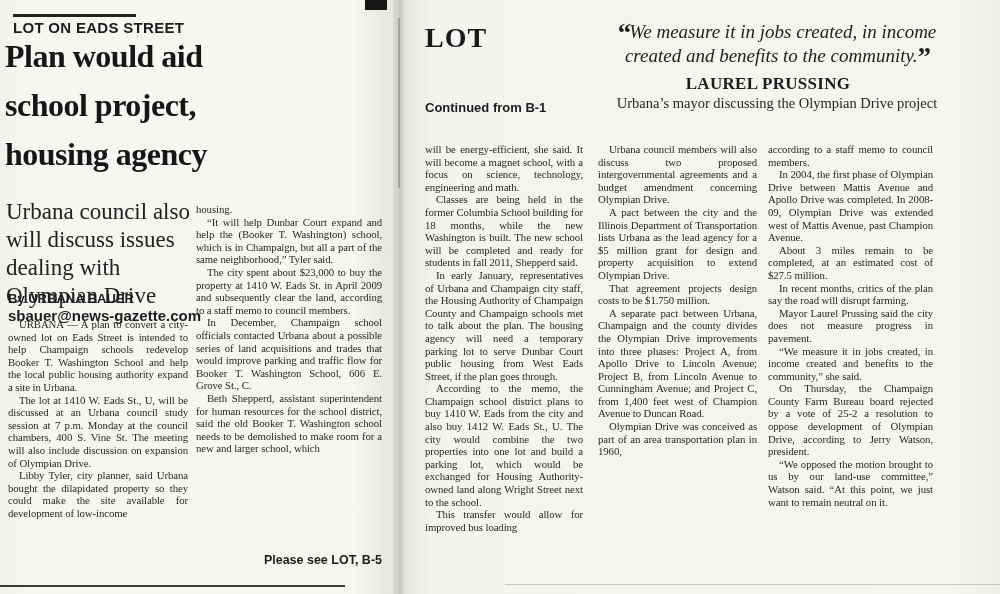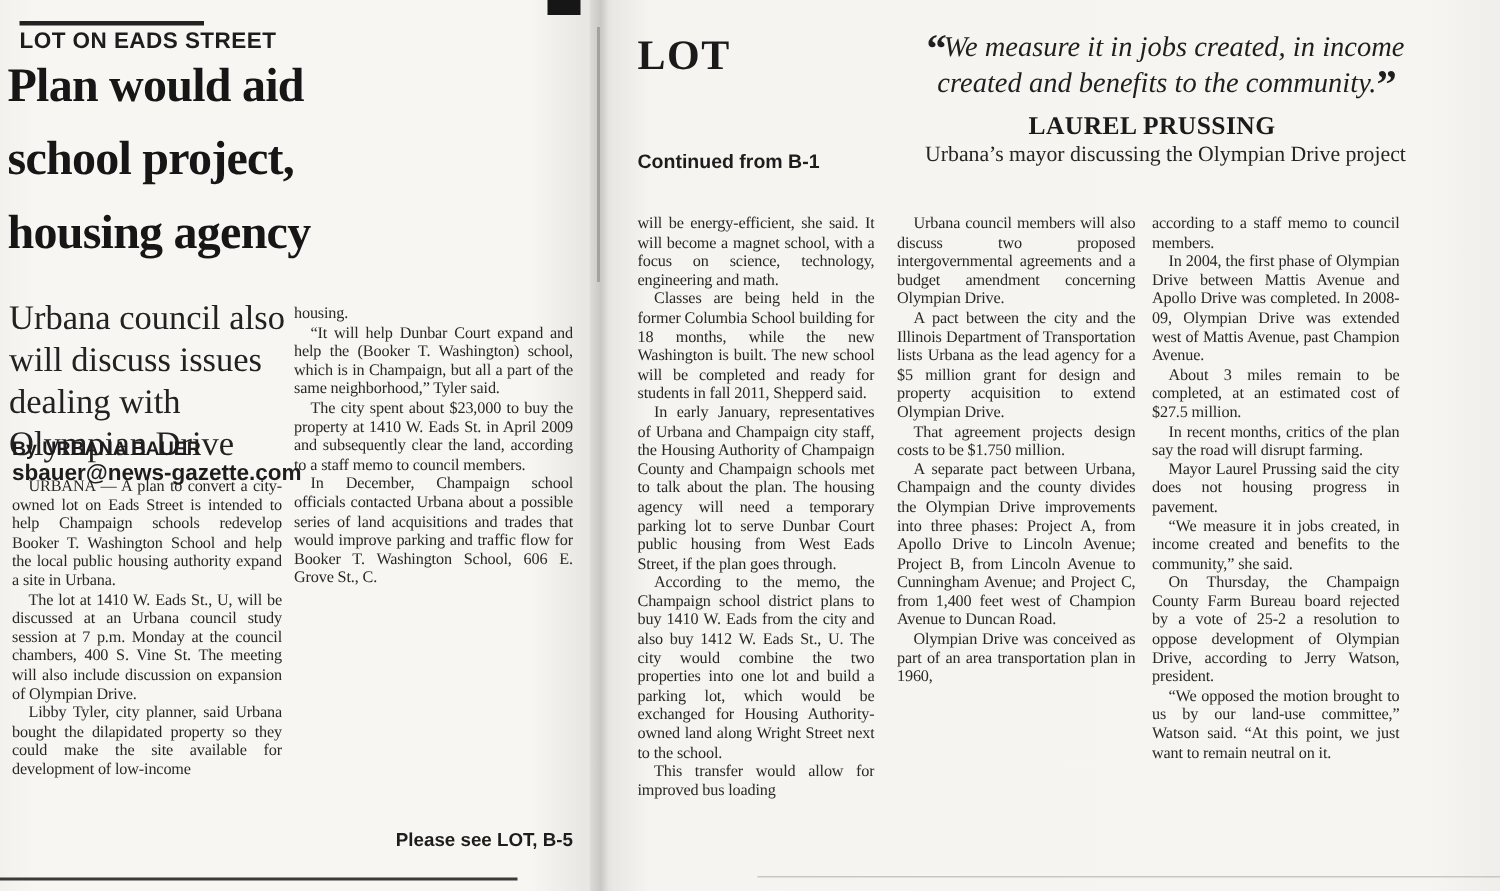--- a/index.html
+++ b/index.html
@@ -111,20 +111,21 @@
     <div id="lp-col1" class="bodycol">
         <p>URBANA — A plan to convert a city-owned lot on Eads Street is intended to help Champaign schools redevelop Booker T. Washington School and help the local public housing authority expand a site in Urbana.</p>
         <p>The lot at 1410 W. Eads St., U, will be discussed at an Urbana council study session at 7 p.m. Monday at the council chambers, 400 S. Vine St. The meeting will also include discussion on expansion of Olympian Drive.</p>
         <p>Libby Tyler, city planner, said Urbana bought the dilapidated property so they could make the site available for development of low-income</p>
       </div>
     <div id="lp-col2" class="bodycol">
         <p class="noindent">housing.</p>
         <p>“It will help Dunbar Court expand and help the (Booker T. Washington) school, which is in Champaign, but all a part of the same neighborhood,” Tyler said.</p>
         <p>The city spent about $23,000 to buy the property at 1410 W. Eads St. in April 2009 and subsequently clear the land, according to a staff memo to council members.</p>
         <p>In December, Champaign school officials contacted Urbana about a possible series of land acquisitions and trades that would improve parking and traffic flow for Booker T. Washington School, 606 E. Grove St., C.</p>
+        <p>Beth Shepperd, assistant superintendent for human resources for the school district, said the old Booker T. Washington school needs to be demolished to make room for a new and larger school, which</p>
       </div>
 
     <div id="see-note">Please see LOT, B-5</div>
     <div id="rule-left"></div>
   </div>
 
   <div id="gutter"></div>
   <div id="gutter-line"></div>
 
   <div id="page-right" class="page">
@@ -149,21 +150,21 @@
         <p>A pact between the city and the Illinois Department of Transportation lists Urbana as the lead agency for a $5 million grant for design and property acquisition to extend Olympian Drive.</p>
         <p>That agreement projects design costs to be $1.750 million.</p>
         <p>A separate pact between Urbana, Champaign and the county divides the Olympian Drive improvements into three phases: Project A, from Apollo Drive to Lincoln Avenue; Project B, from Lincoln Avenue to Cunningham Avenue; and Project C, from 1,400 feet west of Champion Avenue to Duncan Road.</p>
         <p>Olympian Drive was conceived as part of an area transportation plan in 1960,</p>
       </div>
     <div id="rp-col3" class="bodycol">
         <p class="noindent">according to a staff memo to council members.</p>
         <p>In 2004, the first phase of Olympian Drive between Mattis Avenue and Apollo Drive was completed. In 2008-09, Olympian Drive was extended west of Mattis Avenue, past Champion Avenue.</p>
         <p>About 3 miles remain to be completed, at an estimated cost of $27.5 million.</p>
         <p>In recent months, critics of the plan say the road will disrupt farming.</p>
-        <p>Mayor Laurel Prussing said the city does not housing progress in pavement.</p>
+        <p>Mayor Laurel Prussing said the city does not measure progress in pavement.</p>
         <p>“We measure it in jobs created, in income created and benefits to the community,” she said.</p>
         <p>On Thursday, the Champaign County Farm Bureau board rejected by a vote of 25-2 a resolution to oppose development of Olympian Drive, according to Jerry Watson, president.</p>
         <p>“We opposed the motion brought to us by our land-use committee,” Watson said. “At this point, we just want to remain neutral on it.</p>
       </div>
 
     <div id="rule-right" style="position:absolute; left:95px; top:584px; width:495px; height:1px; background:#c8c7c3;"></div>
   </div>
 </div>
 
 </body></html>

